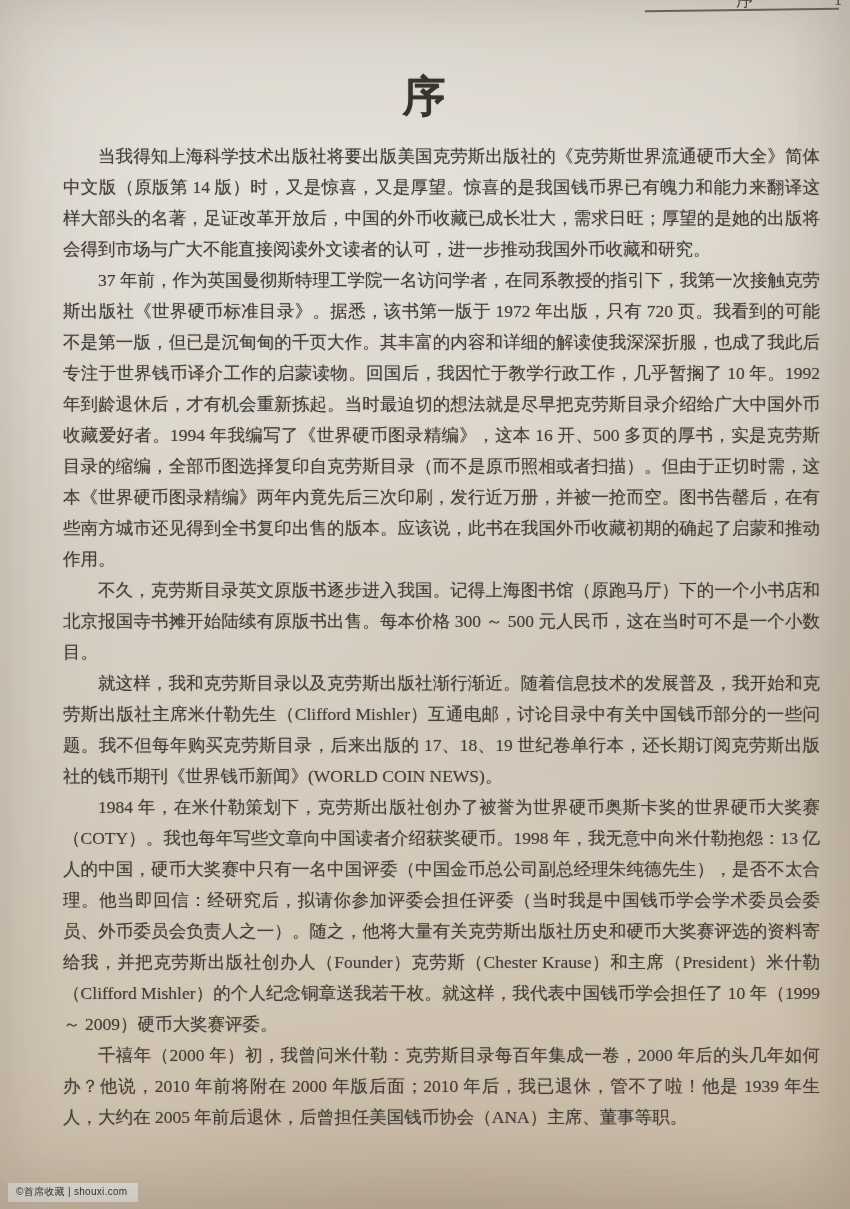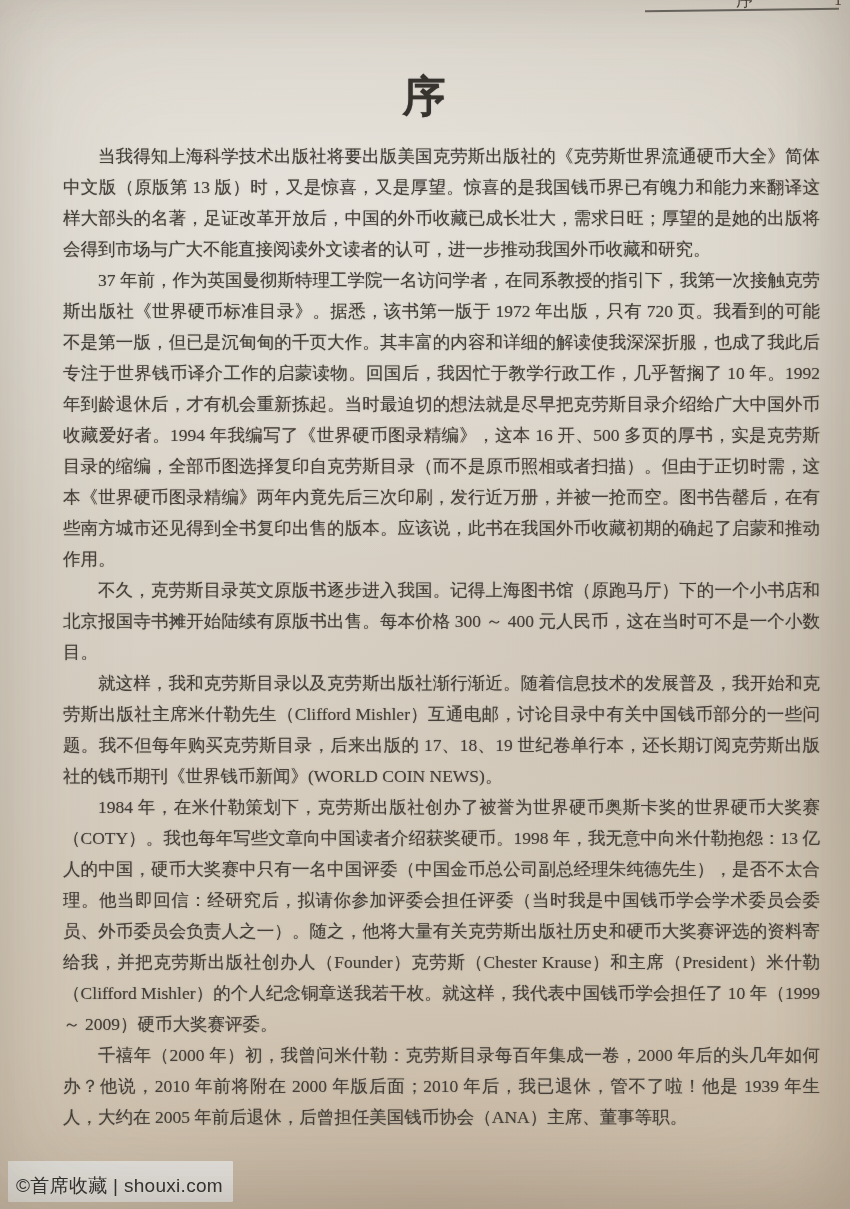--- a/index.html
+++ b/index.html
@@ -81,44 +81,44 @@
     text-shadow: 0 0 1.2px rgba(70,62,54,0.50);
   }
   .body-text p {
     margin: 0;
     text-indent: 2em;
   }
   .watermark {
     position: absolute;
     left: 8px;
     bottom: 7px;
-    padding: 12px 10px 3px 8px;
+    padding: 2px 10px 3px 8px;
     background: rgba(233,233,231,0.88);
     color: #2e2e2e;
     font-family: "Liberation Sans", sans-serif;
-    font-size: 19px;
+    font-size: 10px;
     letter-spacing: 0.3px;
     border-radius: 1px;
   }
 </style>
 </head>
 <body>
 
 <div class="photo">
 
   <div class="running-header">序</div>
   <div class="header-page-num">1</div>
   <div class="header-rule"></div>
 
   <h1 class="chapter-title">序</h1>
 
   <div class="body-text">
-    <p>当我得知上海科学技术出版社将要出版美国克劳斯出版社的《克劳斯世界流通硬币大全》简体中文版（原版第 13 版）时，又是惊喜，又是厚望。惊喜的是我国钱币界已有魄力和能力来翻译这样大部头的名著，足证改革开放后，中国的外币收藏已成长壮大，需求日旺；厚望的是她的出版将会得到市场与广大不能直接阅读外文读者的认可，进一步推动我国外币收藏和研究。</p>
+    <p>当我得知上海科学技术出版社将要出版美国克劳斯出版社的《克劳斯世界流通硬币大全》简体中文版（原版第 14 版）时，又是惊喜，又是厚望。惊喜的是我国钱币界已有魄力和能力来翻译这样大部头的名著，足证改革开放后，中国的外币收藏已成长壮大，需求日旺；厚望的是她的出版将会得到市场与广大不能直接阅读外文读者的认可，进一步推动我国外币收藏和研究。</p>
     <p>37 年前，作为英国曼彻斯特理工学院一名访问学者，在同系教授的指引下，我第一次接触克劳斯出版社《世界硬币标准目录》。据悉，该书第一版于 1972 年出版，只有 720 页。我看到的可能不是第一版，但已是沉甸甸的千页大作。其丰富的内容和详细的解读使我深深折服，也成了我此后专注于世界钱币译介工作的启蒙读物。回国后，我因忙于教学行政工作，几乎暂搁了 10 年。1992 年到龄退休后，才有机会重新拣起。当时最迫切的想法就是尽早把克劳斯目录介绍给广大中国外币收藏爱好者。1994 年我编写了《世界硬币图录精编》，这本 16 开、500 多页的厚书，实是克劳斯目录的缩编，全部币图选择复印自克劳斯目录（而不是原币照相或者扫描）。但由于正切时需，这本《世界硬币图录精编》两年内竟先后三次印刷，发行近万册，并被一抢而空。图书告罄后，在有些南方城市还见得到全书复印出售的版本。应该说，此书在我国外币收藏初期的确起了启蒙和推动作用。</p>
-    <p>不久，克劳斯目录英文原版书逐步进入我国。记得上海图书馆（原跑马厅）下的一个小书店和北京报国寺书摊开始陆续有原版书出售。每本价格 300 ～ 400 元人民币，这在当时可不是一个小数目。</p>
+    <p>不久，克劳斯目录英文原版书逐步进入我国。记得上海图书馆（原跑马厅）下的一个小书店和北京报国寺书摊开始陆续有原版书出售。每本价格 300 ～ 500 元人民币，这在当时可不是一个小数目。</p>
     <p>就这样，我和克劳斯目录以及克劳斯出版社渐行渐近。随着信息技术的发展普及，我开始和克劳斯出版社主席米什勒先生（Clifford Mishler）互通电邮，讨论目录中有关中国钱币部分的一些问题。我不但每年购买克劳斯目录，后来出版的 17、18、19 世纪卷单行本，还长期订阅克劳斯出版社的钱币期刊《世界钱币新闻》(WORLD COIN NEWS)。</p>
     <p>1984 年，在米什勒策划下，克劳斯出版社创办了被誉为世界硬币奥斯卡奖的世界硬币大奖赛（COTY）。我也每年写些文章向中国读者介绍获奖硬币。1998 年，我无意中向米什勒抱怨：13 亿人的中国，硬币大奖赛中只有一名中国评委（中国金币总公司副总经理朱纯德先生），是否不太合理。他当即回信：经研究后，拟请你参加评委会担任评委（当时我是中国钱币学会学术委员会委员、外币委员会负责人之一）。随之，他将大量有关克劳斯出版社历史和硬币大奖赛评选的资料寄给我，并把克劳斯出版社创办人（Founder）克劳斯（Chester Krause）和主席（President）米什勒（Clifford Mishler）的个人纪念铜章送我若干枚。就这样，我代表中国钱币学会担任了 10 年（1999 ～ 2009）硬币大奖赛评委。</p>
     <p>千禧年（2000 年）初，我曾问米什勒：克劳斯目录每百年集成一卷，2000 年后的头几年如何办？他说，2010 年前将附在 2000 年版后面；2010 年后，我已退休，管不了啦！他是 1939 年生人，大约在 2005 年前后退休，后曾担任美国钱币协会（ANA）主席、董事等职。</p>
 
   </div>
 
   <div class="watermark">©首席收藏 | shouxi.com</div>
 
   <div class="vignette"></div>
 </div>

